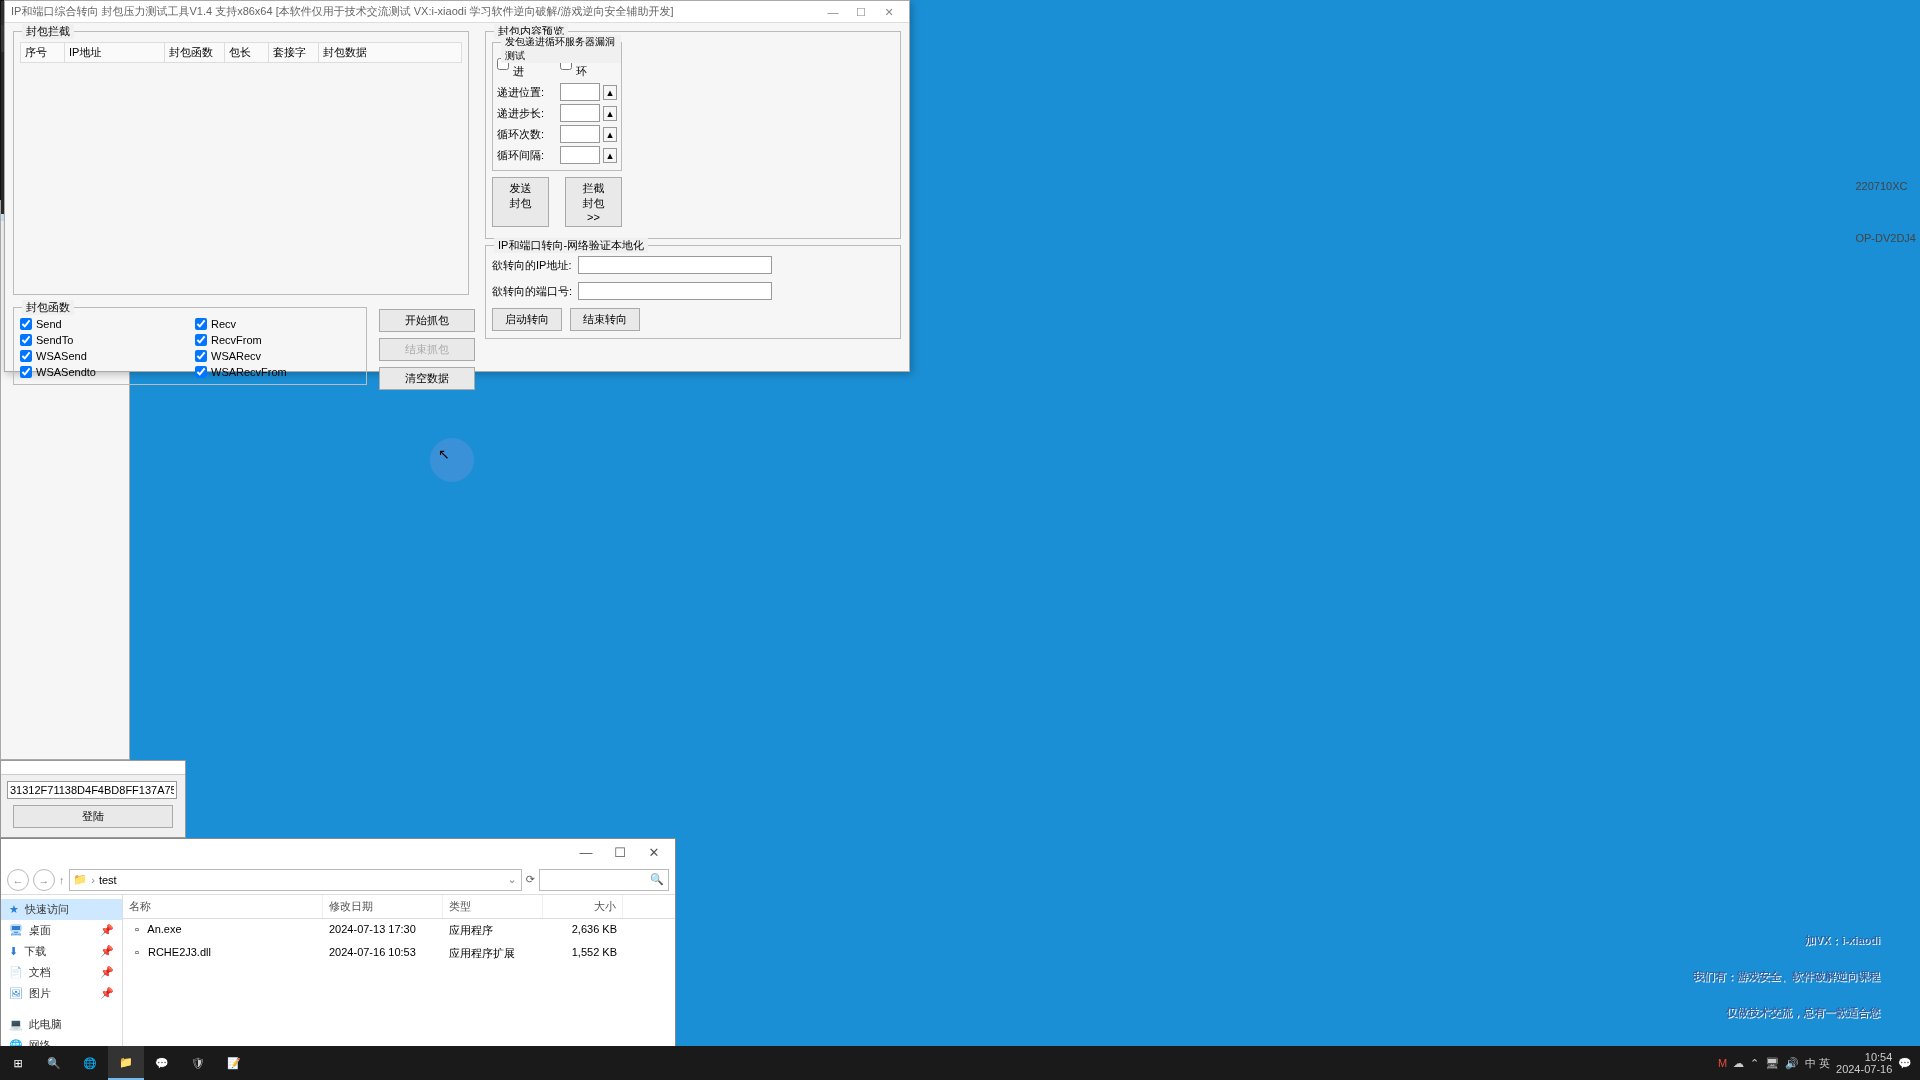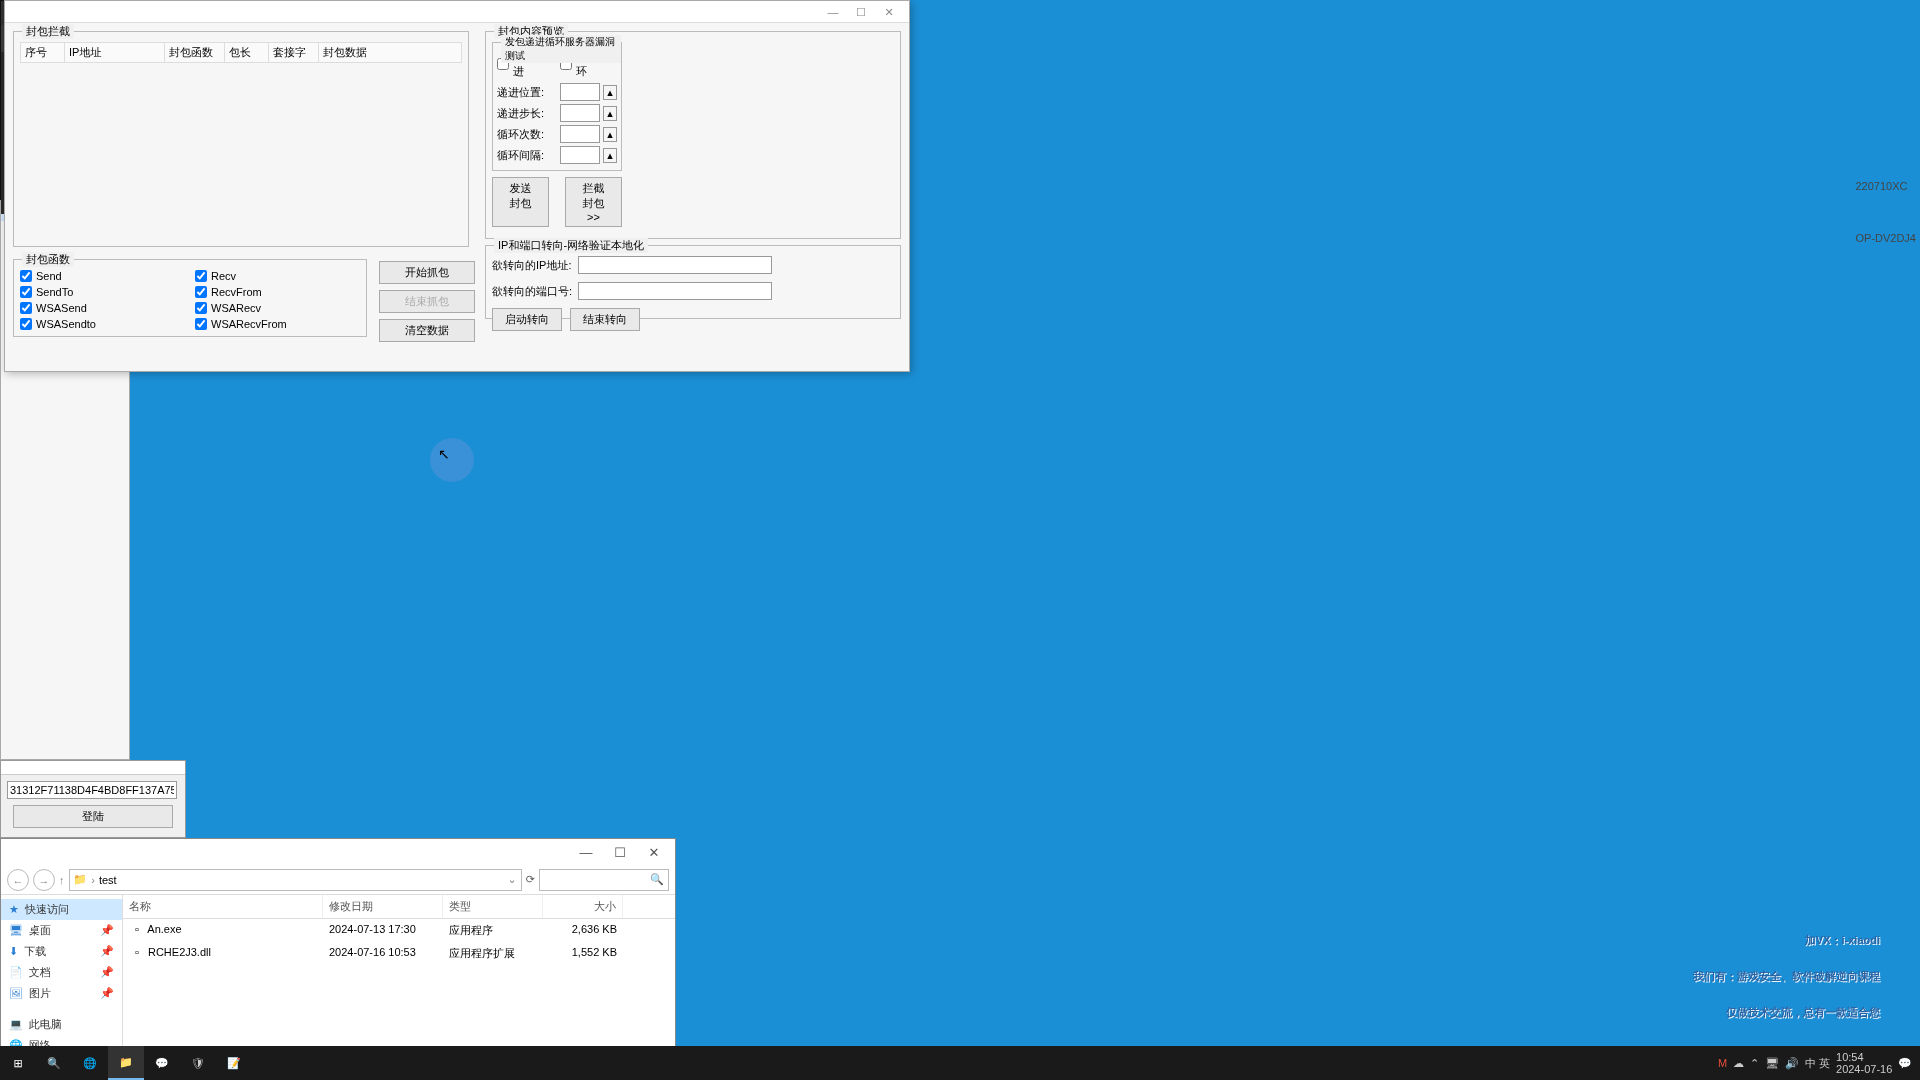--- a/index.html
+++ b/index.html
@@ -68,28 +68,29 @@
 #ripple{position:absolute;left:430px;top:438px;width:44px;height:44px;border-radius:50%;background:rgba(120,150,220,.35)}
 #redring{position:absolute;left:406px;top:213px;width:18px;height:18px;border:2px solid #e66;border-radius:50%}
 </style>
 </head>
 <body>
 
 <span id="redring"></span>
 
 <div id="w1" class="win">
  <div class="titlebar">
+  <span>IP和端口综合转向 封包压力测试工具V1.4 支持x86x64 [本软件仅用于技术交流测试 VX:i-xiaodi 学习软件逆向破解/游戏逆向安全辅助开发]</span>
   <span class="spacer"></span>
   <span class="wbtn">—</span>
   <span class="wbtn">☐</span>
   <span class="wbtn">✕</span>
  </div>
  <div class="content">
   <div class="left">
-   <div class="group" style="height:216px">
+   <div class="group" style="height:264px">
     <span class="gtitle">封包拦截</span>
     <table class="tbl">
      <tbody>
               <tr>
       <th style="width:44px">序号</th>
       <th style="width:100px">IP地址</th>
       <th style="width:60px">封包函数</th>
       <th style="width:44px">包长</th>
       <th style="width:50px">套接字</th>
       <th>封包数据</th>
@@ -172,21 +173,21 @@
                 <input class="txt" style="">
                 <span style="border:1px solid #999;text-align:center">▴</span>
       </div>
      </div>
      <div style="display:flex;gap:16px;margin-top:6px">
       <span class="btn" style="flex:1">发送封包</span>
       <span class="btn" style="flex:1">拦截封包&gt;&gt;</span>
      </div>
     </div>
    </div>
-   <div class="group" style="height:74px">
+   <div class="group" style="height:94px">
     <span class="gtitle">IP和端口转向-网络验证本地化</span>
     <div style="display:grid;grid-template-columns:auto 1fr;gap:8px 6px;align-items:center;width:280px">
      <span>欲转向的IP地址:</span>
             <input class="txt" style="">
      <span>欲转向的端口号:</span>
             <input class="txt" style="">
     </div>
     <div style="display:flex;gap:8px;margin-top:8px">
      <span class="btn">启动转向</span>
      <span class="btn">结束转向</span>
@@ -390,19 +391,19 @@
  <div class="tb">🛡</div>
  <div class="tb">📝</div>
  <span class="spacer"></span>
  <div class="tray">
   <span style="color:#e74c3c">M</span>
   <span>☁</span>
   <span>⌃</span>
   <span>🖥</span>
   <span>🔊</span>
   <span>中 英</span>
-  <div style="text-align:left;line-height:12px">
+  <div style="text-align:right;line-height:12px">
    <div>10:54</div>
    <div>2024-07-16</div>
   </div>
   <span>💬</span>
  </div>
 </div>
 
 </body></html>

